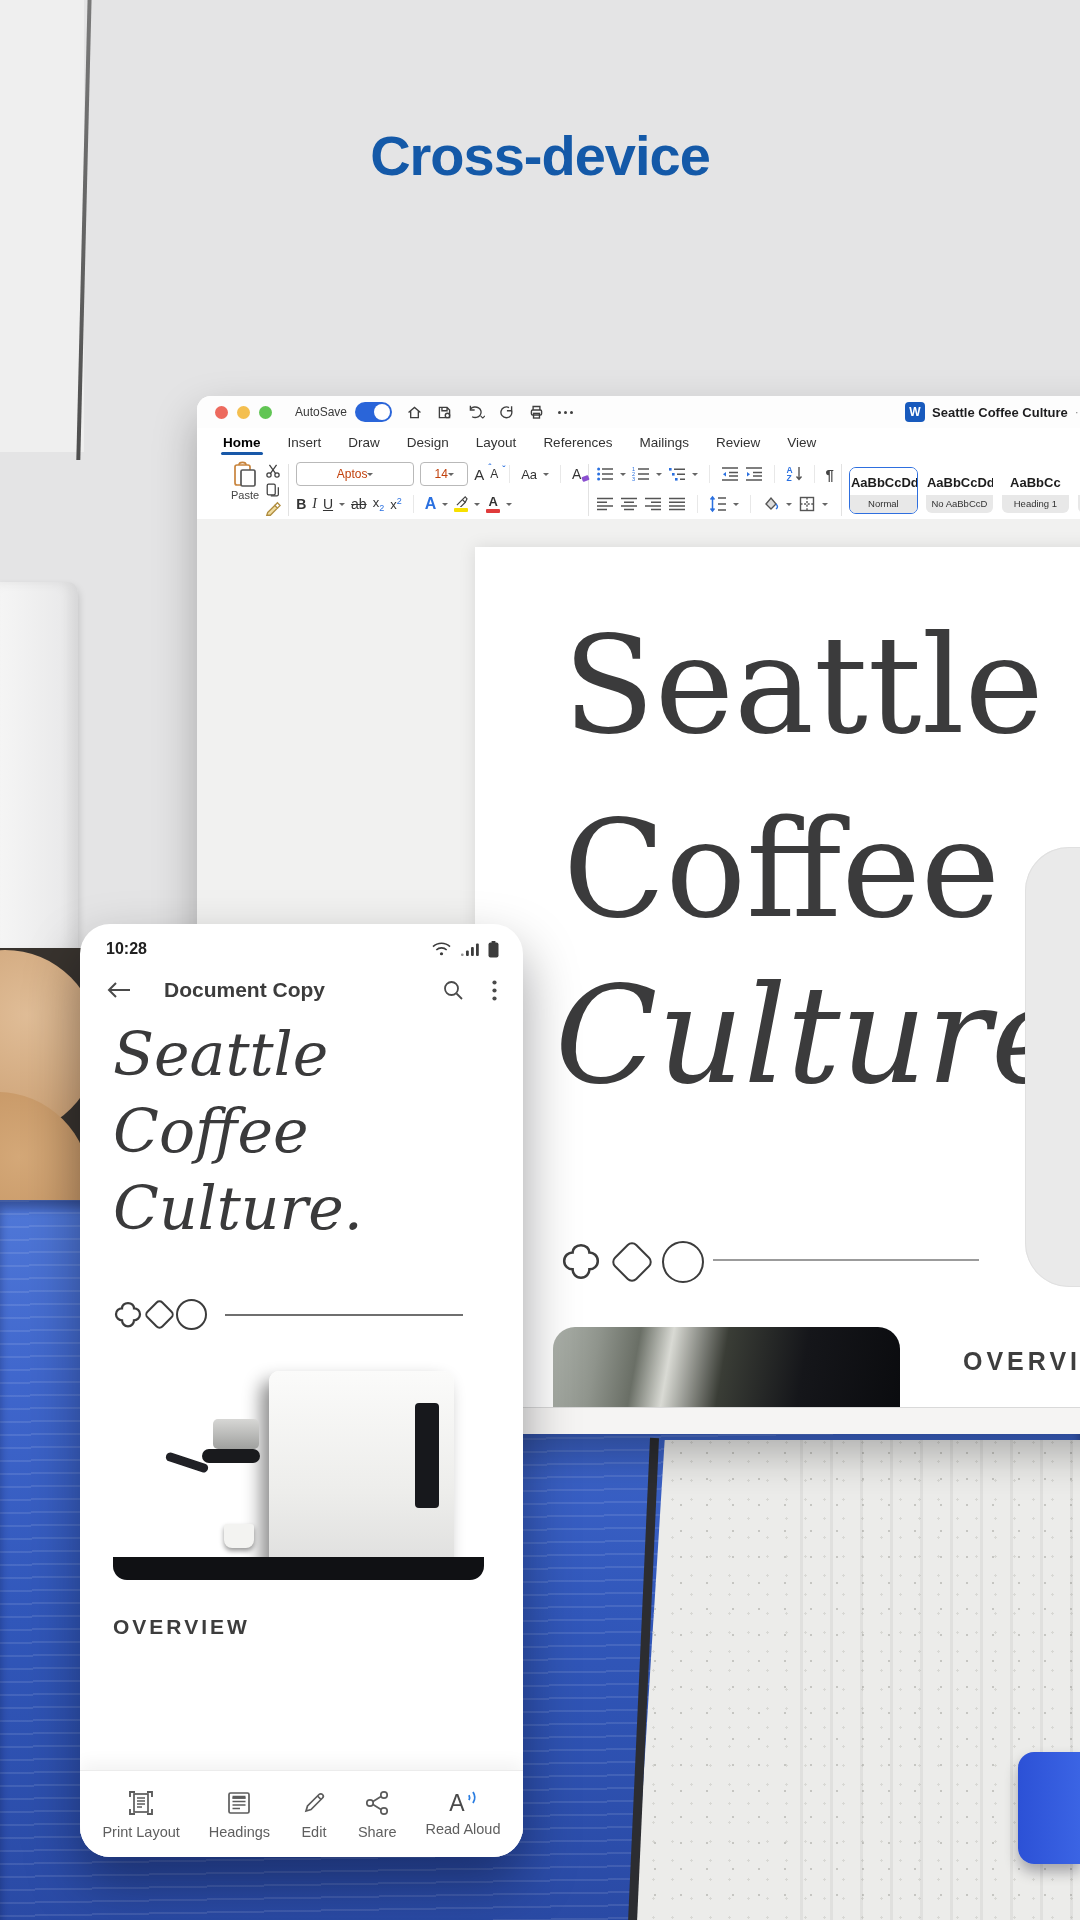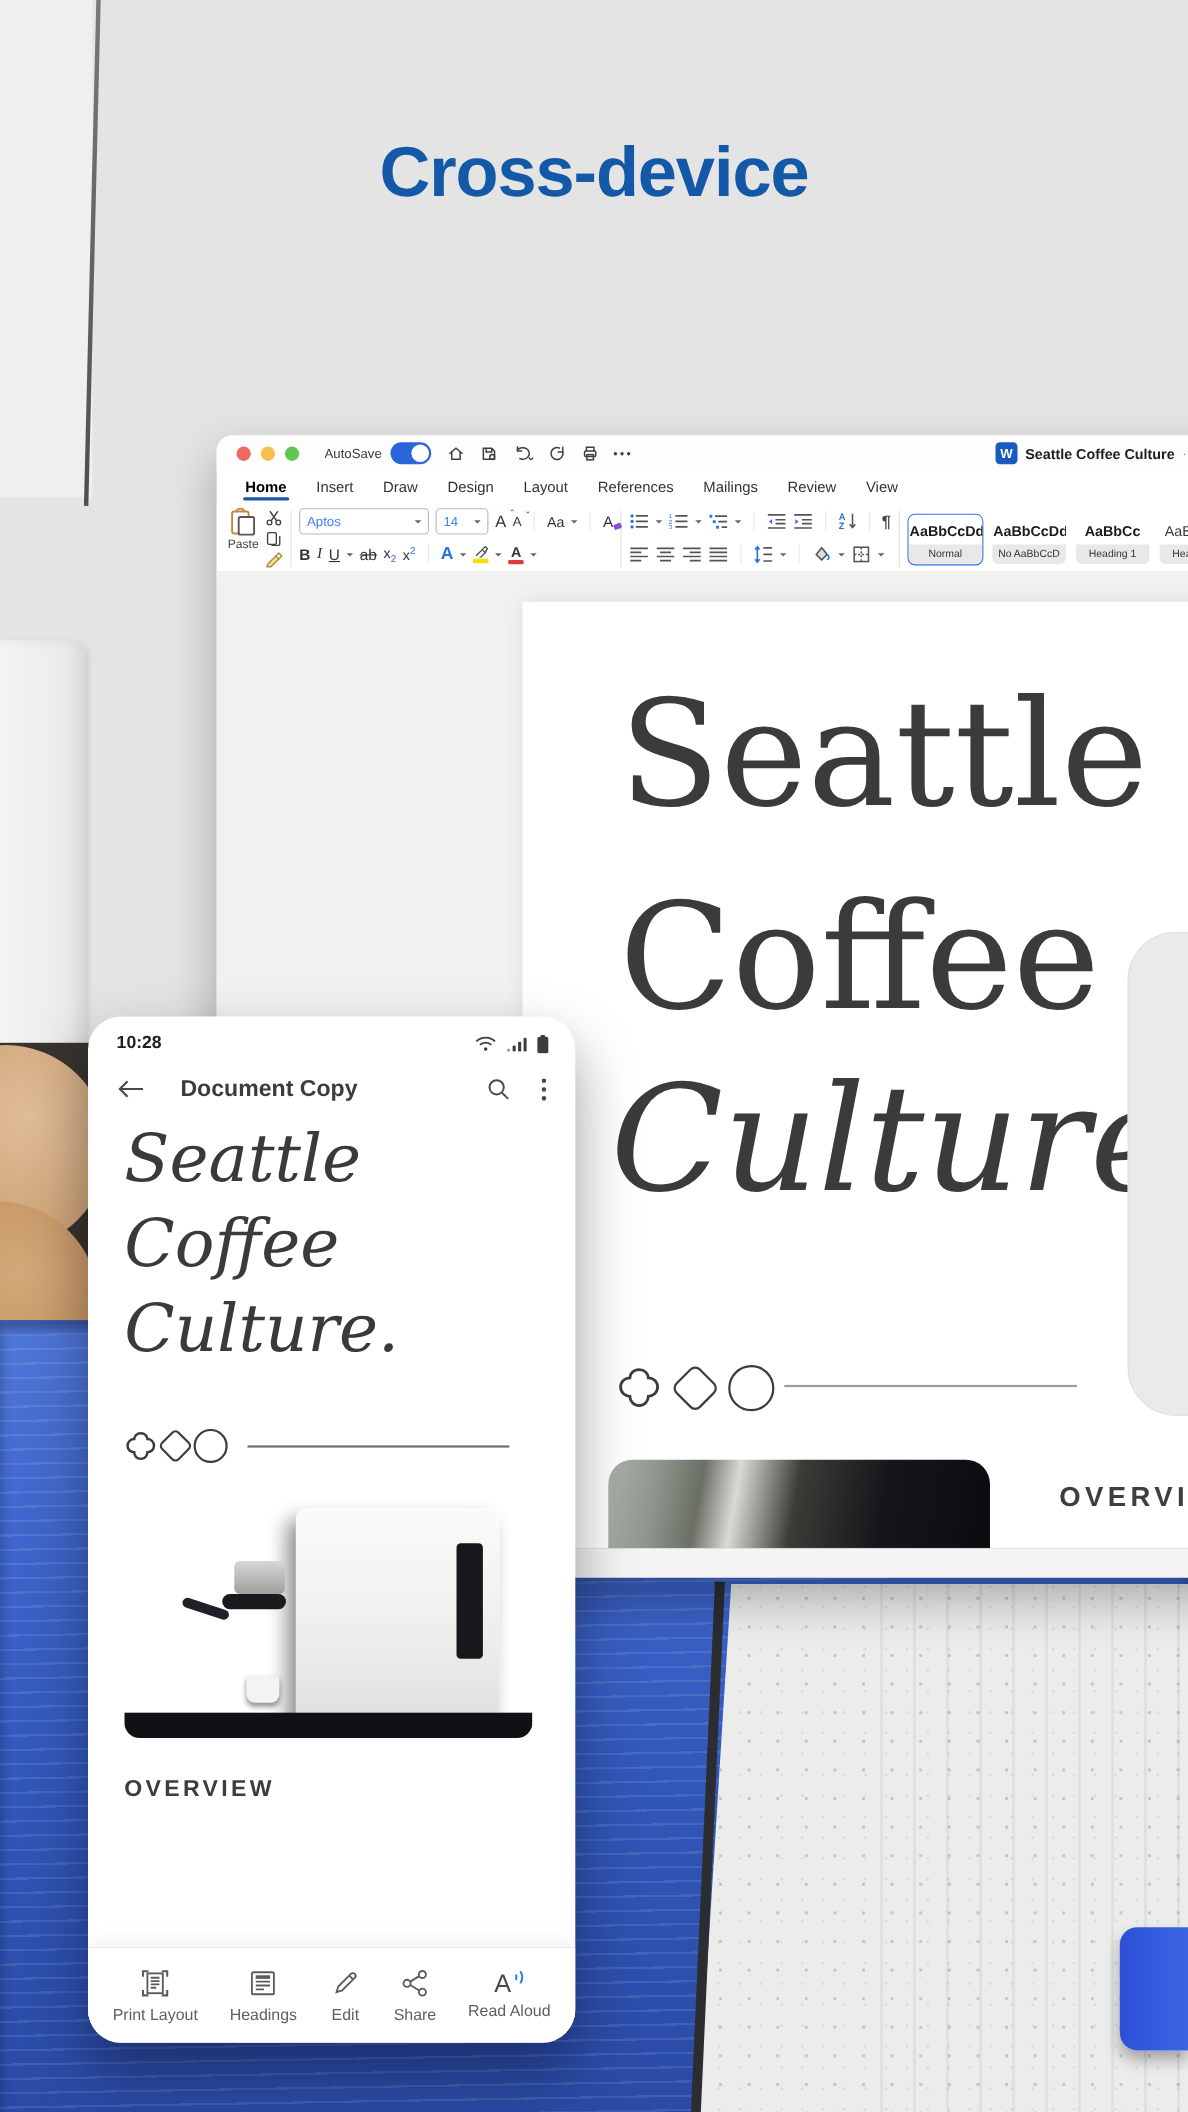--- a/index.html
+++ b/index.html
@@ -24,21 +24,21 @@
     background-size:26px 26px,19px 19px;background-position:0 0,9px 12px;
     clip-path:polygon(10.5% 0,100% 0,100% 100%,4% 100%);}
   .bg-stone-ribs{position:absolute;left:800px;top:1440px;width:280px;height:480px;
     background:repeating-linear-gradient(90deg,rgba(0,0,0,.05) 0 3px,rgba(255,255,255,0) 3px 30px);}
   .bg-stone-seam{position:absolute;left:650px;top:1438px;width:9px;height:500px;background:#2c2d31;transform:rotate(2.6deg);transform-origin:top center;}
   .bg-book{position:absolute;left:1018px;top:1752px;width:62px;height:112px;border-radius:16px 0 0 16px;
     background:linear-gradient(90deg,#2c51d6,#3b64e4);box-shadow:0 8px 14px rgba(0,0,20,.3);}
 
   
   .hero{position:absolute;left:0;top:104px;width:1080px;text-align:center;
-    font-size:64px;font-weight:700;letter-spacing:-1px;line-height:104px;color:#1459a8;}
+    font-size:56px;font-weight:700;letter-spacing:-1px;line-height:104px;color:#1459a8;}
 
   
   .word{position:absolute;left:197px;top:396px;width:960px;height:1038px;background:#fff;
     border-radius:14px 0 0 6px;box-shadow:0 20px 44px rgba(0,0,0,.28);}
   .titlebar{position:relative;height:32px;display:flex;align-items:center;padding-left:18px;background:#fdfdfd;border-radius:14px 0 0 0;}
   .tl{width:13px;height:13px;border-radius:50%;margin-right:9px;}
   .tl.red{background:#ed6a5e}.tl.yellow{background:#f4bf4f}.tl.green{background:#61c554}
   .autosave-label{font-size:12px;color:#3a3a3a;margin:0 8px 0 14px;}
   .toggle{position:relative;width:37px;height:20px;border-radius:10px;background:#2a65d9;}
   .toggle .knob{position:absolute;right:2px;top:2px;width:16px;height:16px;border-radius:50%;background:#fff;}
@@ -52,26 +52,26 @@
 
   .tabs{position:relative;height:28px;display:flex;align-items:center;gap:27px;padding-left:26px;font-size:13.5px;color:#333;}
   .tab{position:relative;cursor:default;}
   .tab.active{font-weight:700;color:#000;}
   .tab.active::after{content:"";position:absolute;left:-2px;right:-2px;bottom:-5px;height:3px;border-radius:2px;background:#1858a8;}
 
   .ribbon{position:relative;height:62px;display:flex;align-items:stretch;padding:3px 4px 4px 10px;border-bottom:1px solid #e7e7e7;background:#fff;}
   .vsep{width:1px;background:#e2e2e2;margin:5px 7px;}
   .msep{width:1px;background:#e8e8e8;margin:2px 5px;height:18px;align-self:center;}
   .grp-paste{display:flex;gap:6px;padding-top:2px;}
-  .paste-big{display:flex;flex-direction:column;align-items:center;font-size:11px;color:#444;}
+  .paste-big{display:flex;flex-direction:column;align-items:center;font-size:11px;color:#444;margin-left:24px;}
   .clip-col{display:flex;flex-direction:column;justify-content:space-between;padding:2px 0 4px;}
   .chev{width:0;height:0;border:3.5px solid transparent;border-top-color:#666;margin-top:4px;}
   .grp2rows{display:flex;flex-direction:column;justify-content:space-between;padding:2px 0 4px;}
   .rrow{display:flex;align-items:center;gap:6px;height:26px;}
-  .selbox{display:flex;align-items:center;justify-content:space-between;height:22px;border:1px solid #b9b9b9;border-radius:4px;padding:0 6px;font-size:12px;color:#3b82f6;background:#fff;}
+  .selbox{display:flex;align-items:center;justify-content:center;height:22px;border:1px solid #b9b9b9;border-radius:4px;padding:0 6px;font-size:12px;color:#c2410c;background:#fff;}
   .selbox.font{width:104px}.selbox.size{width:34px}
   .fmt{font-size:14px;color:#333;display:flex;align-items:flex-end;}
   .fmt b{font-weight:700}.fmt i{font-style:italic;font-family:"Liberation Serif",serif;}
   .fmt .u{text-decoration:underline}
   .fmt .strike{text-decoration:line-through}
   .subsup{font-size:13px;color:#333}.subsup .mk{font-size:9px;color:#2a70e0;}
   .growA{font-size:15px;color:#333;position:relative}
   .growA .caret{position:absolute;top:-4px;right:-7px;font-size:9px;color:#2a70e0;font-weight:700;}
   .shrinkA{font-size:12px;color:#333;position:relative}
   .shrinkA .caret{position:absolute;top:-3px;right:-7px;font-size:9px;color:#2a70e0;font-weight:700;}

